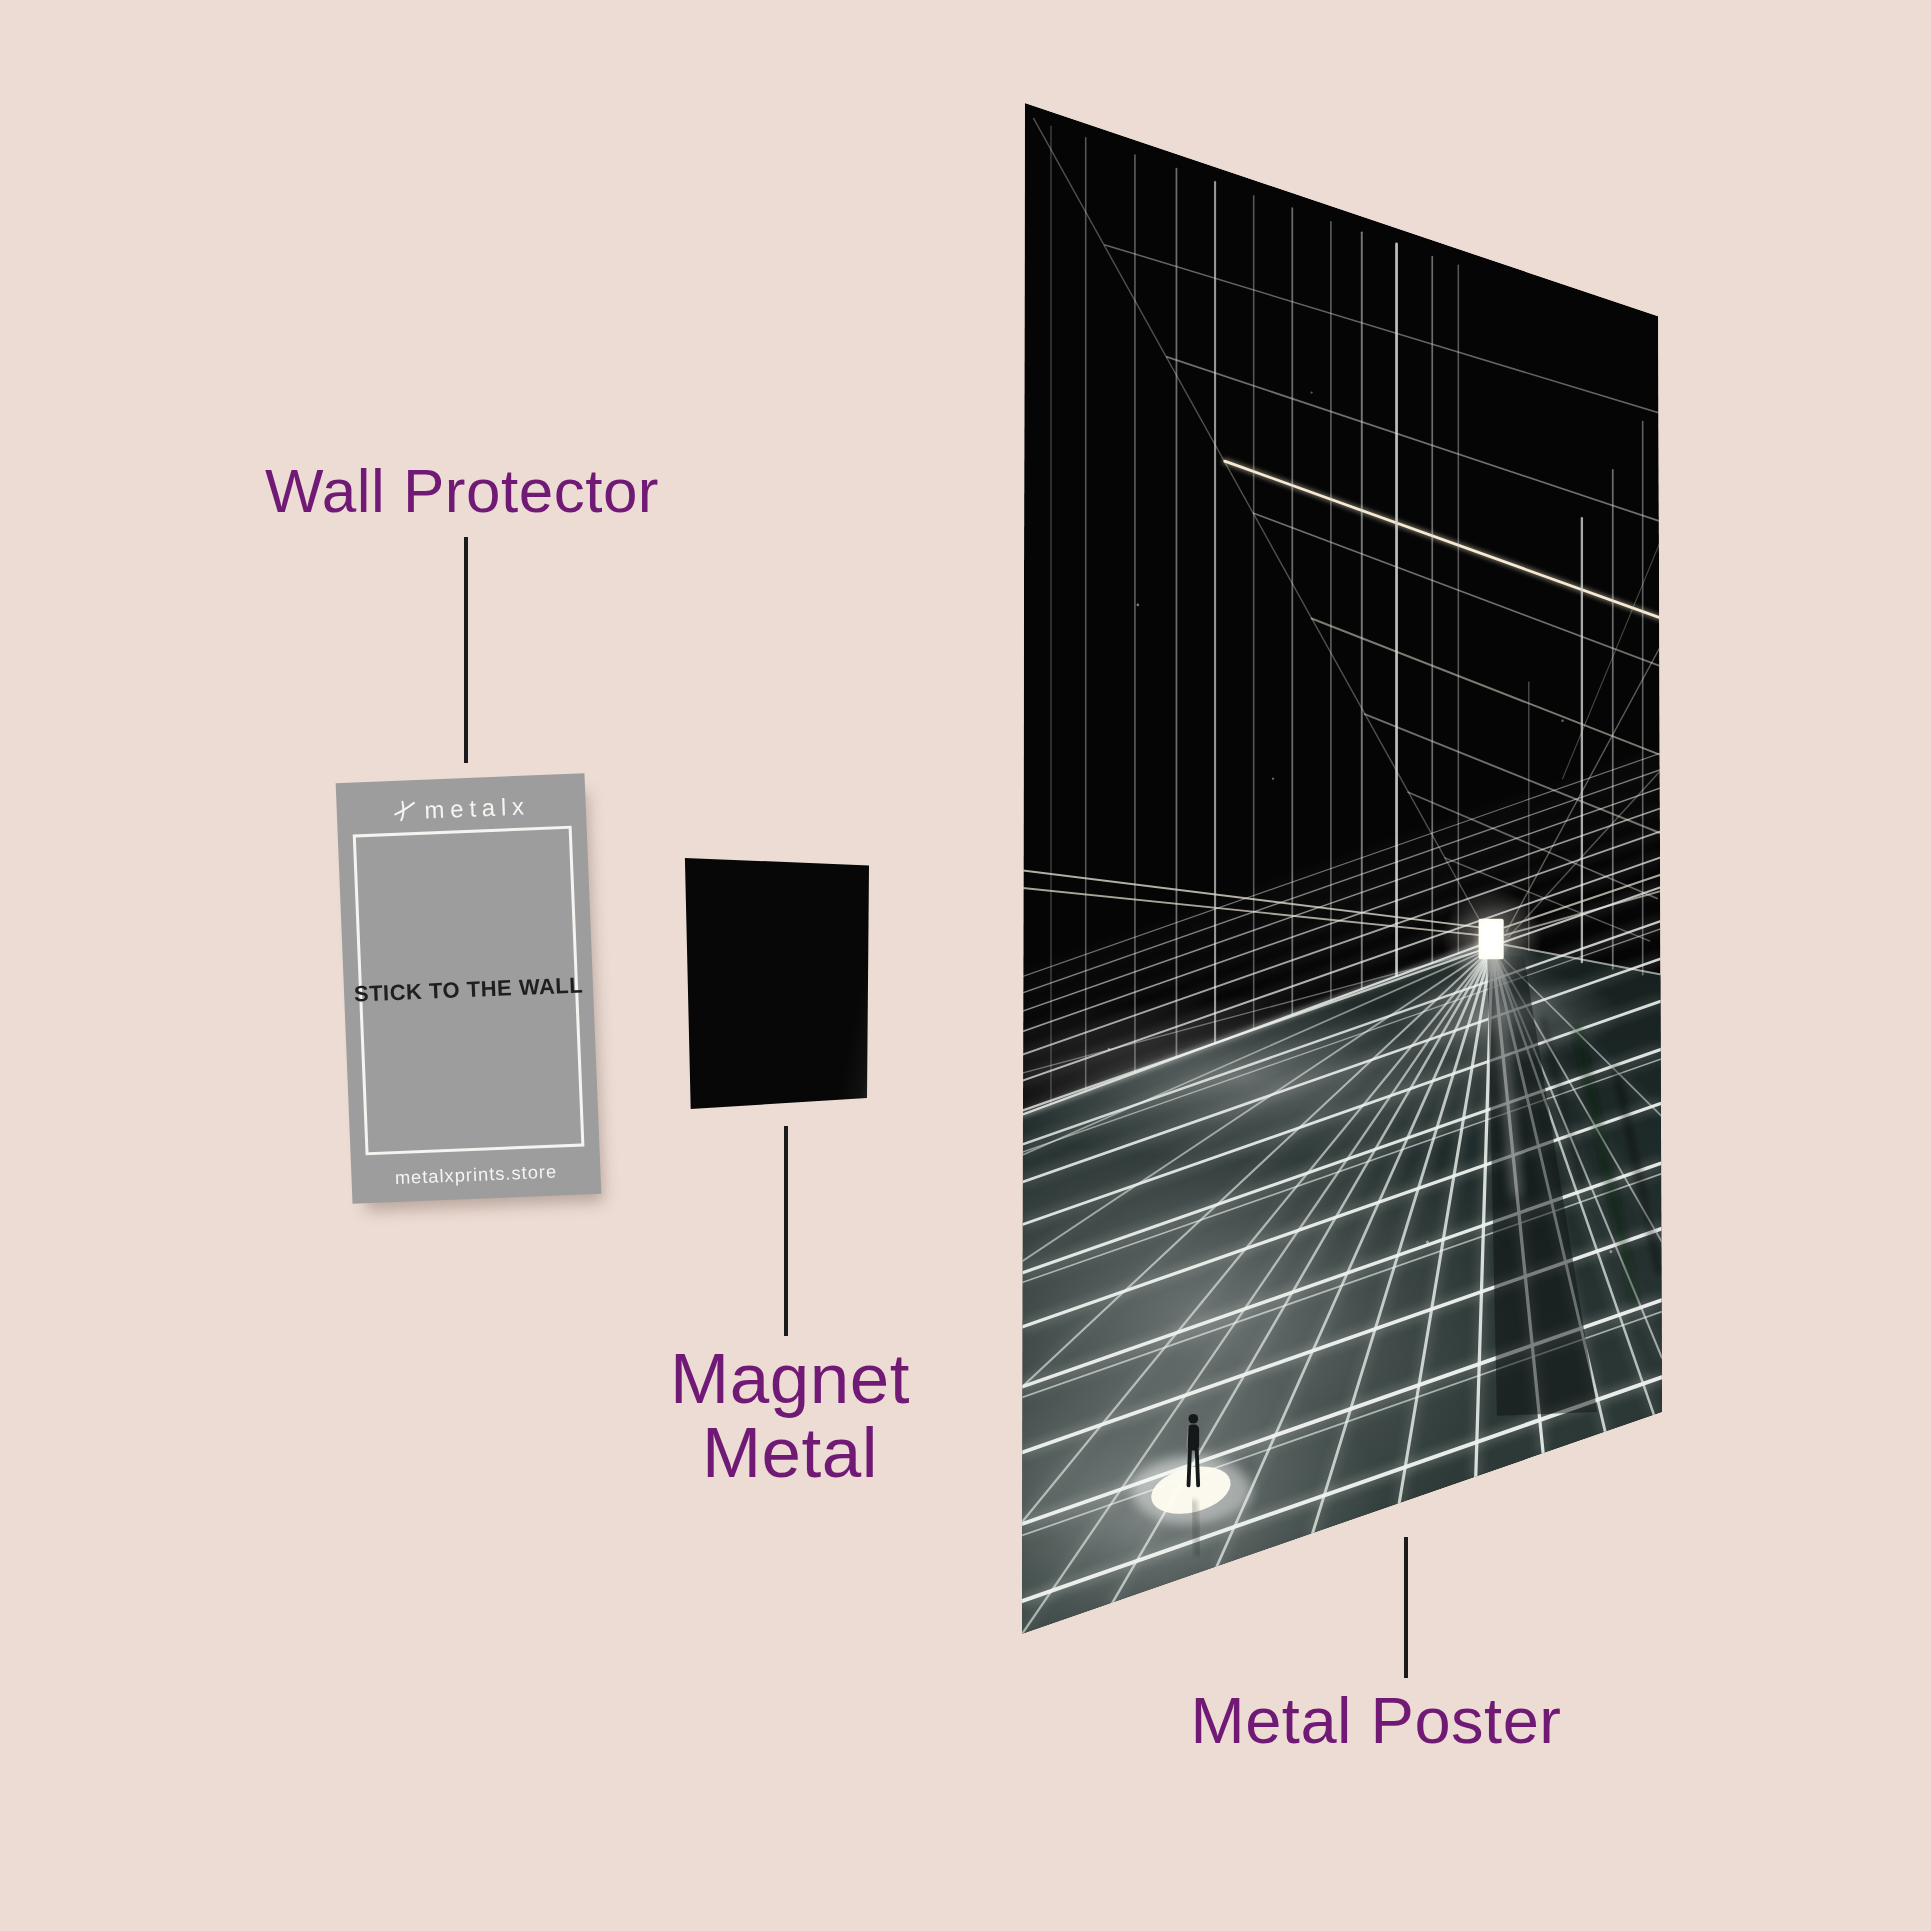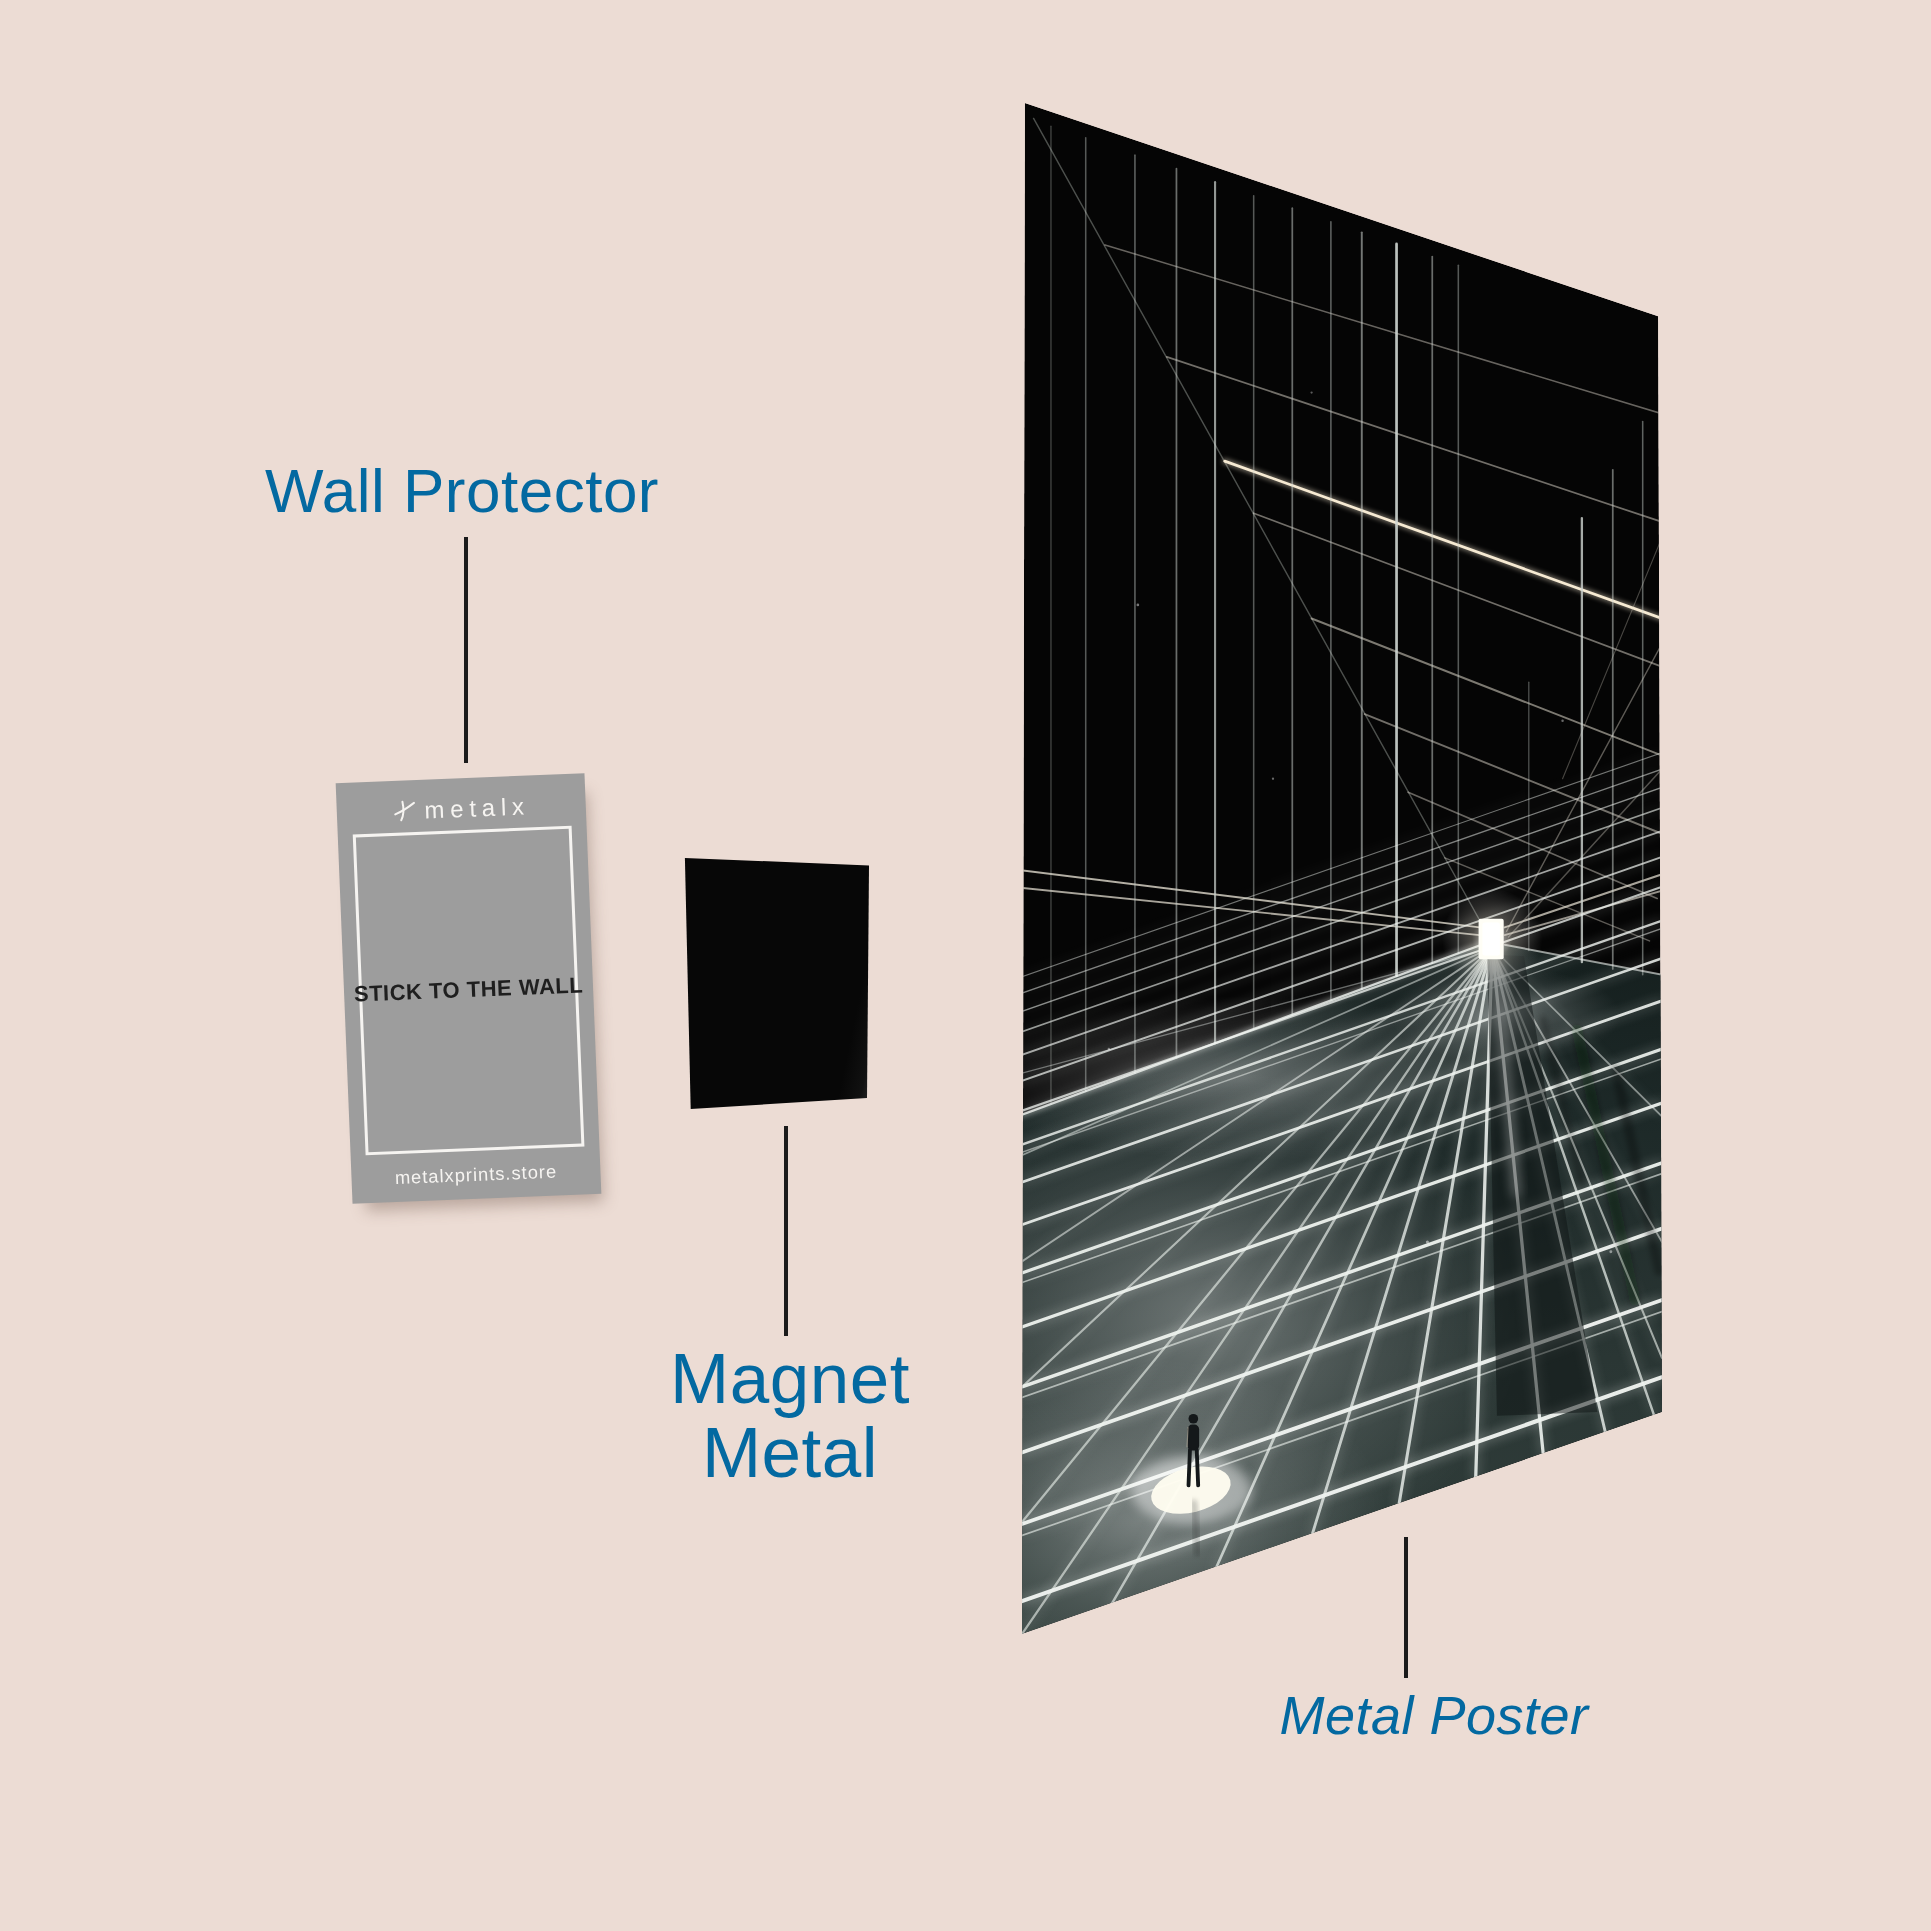--- a/index.html
+++ b/index.html
@@ -4,27 +4,27 @@
 <style>
   html,body{margin:0;padding:0;}
   body{
     width:1931px;height:1931px;position:relative;overflow:hidden;
     background:#ecdcd4;
     font-family:"Liberation Sans", sans-serif;
   }
   .stage{position:absolute;inset:0;}
   
   .anno-label{
-    position:absolute;color:#0369a1;font-weight:500;
+    position:absolute;color:#701a75;font-weight:500;
     text-align:center;white-space:nowrap;transform:translateX(-50%);
     letter-spacing:0.5px;
   }
   .lbl-wall{left:462px;top:460px;font-size:62px;line-height:1;}
   .lbl-magnet{left:790px;top:1342px;font-size:71px;line-height:1.04;}
-  .lbl-poster{left:1434px;top:1688px;font-size:54px;line-height:1;font-style:italic;}
+  .lbl-poster{left:1376px;top:1688px;font-size:65px;line-height:1;}
   .leader{position:absolute;width:3.9px;background:#1b1b1b;}
   .leader-1{left:464px;top:537px;height:226px;}
   .leader-2{left:784px;top:1126px;height:210px;}
   .leader-3{left:1404px;top:1537px;height:141px;}
   
   .card{
     position:absolute;left:344px;top:778px;width:249px;height:421px;
     background:#9d9d9d;
     transform:rotate(-2.3deg);transform-origin:50% 50%;
     box-shadow:7.7px 13.5px 15.4px -5.8px rgba(95,70,58,0.35);

